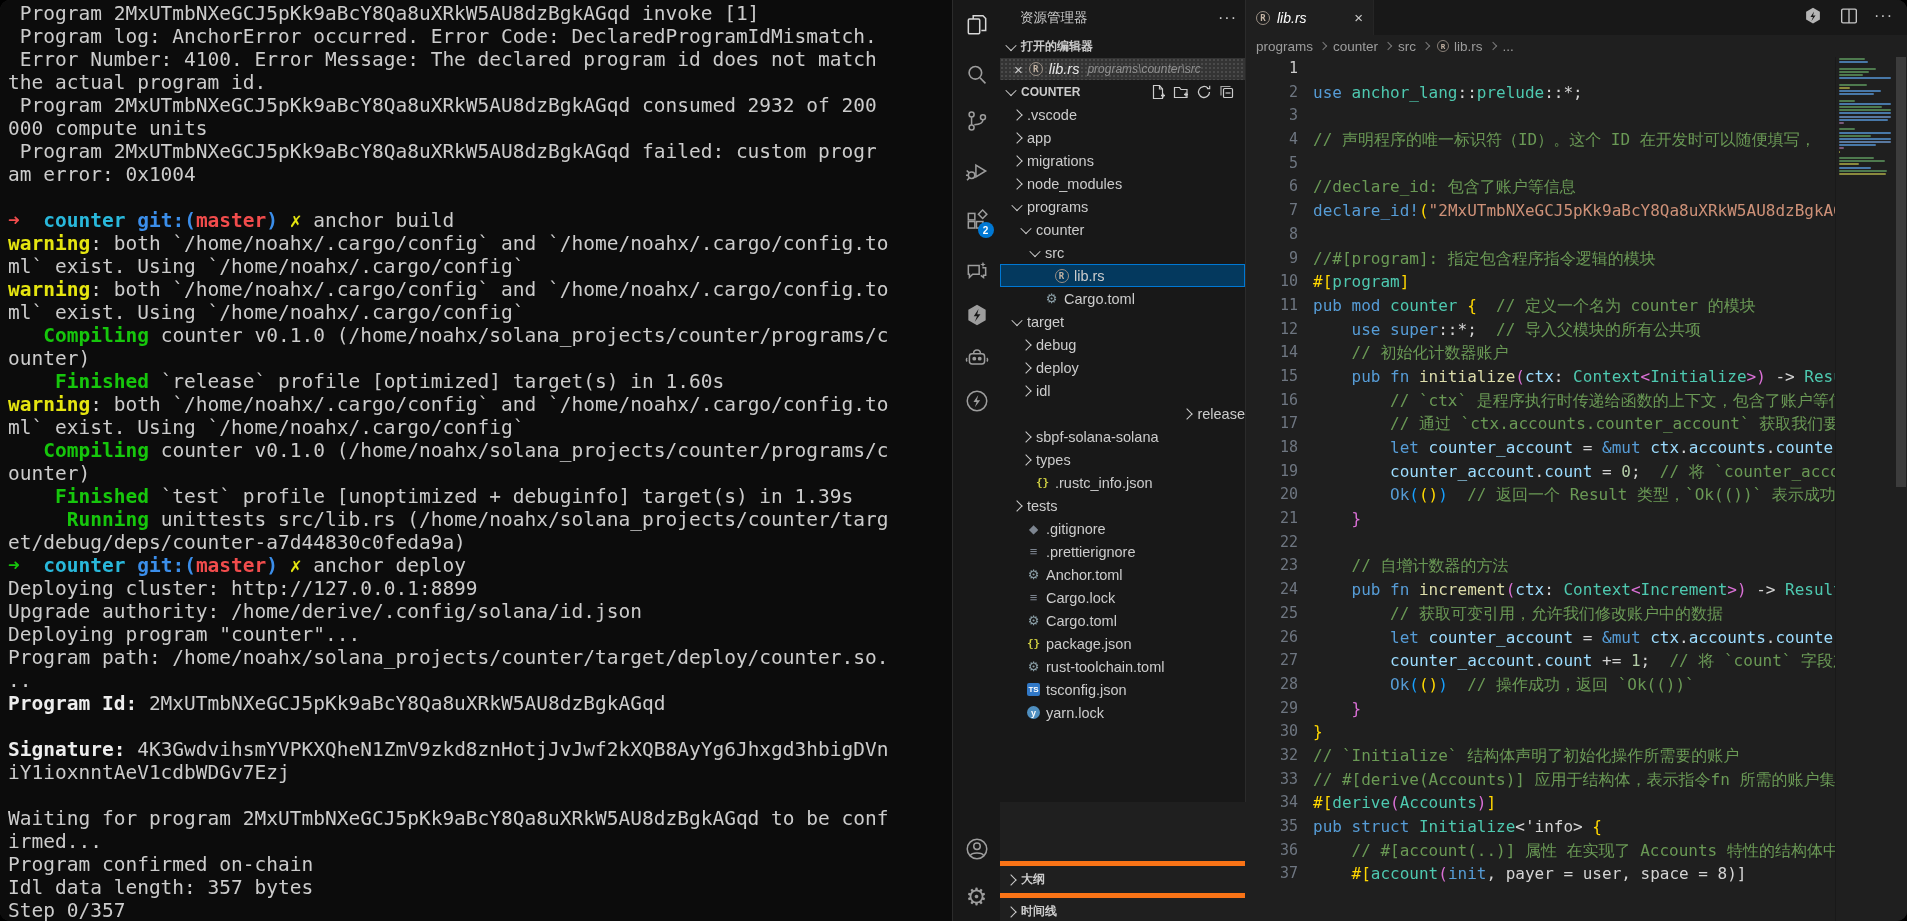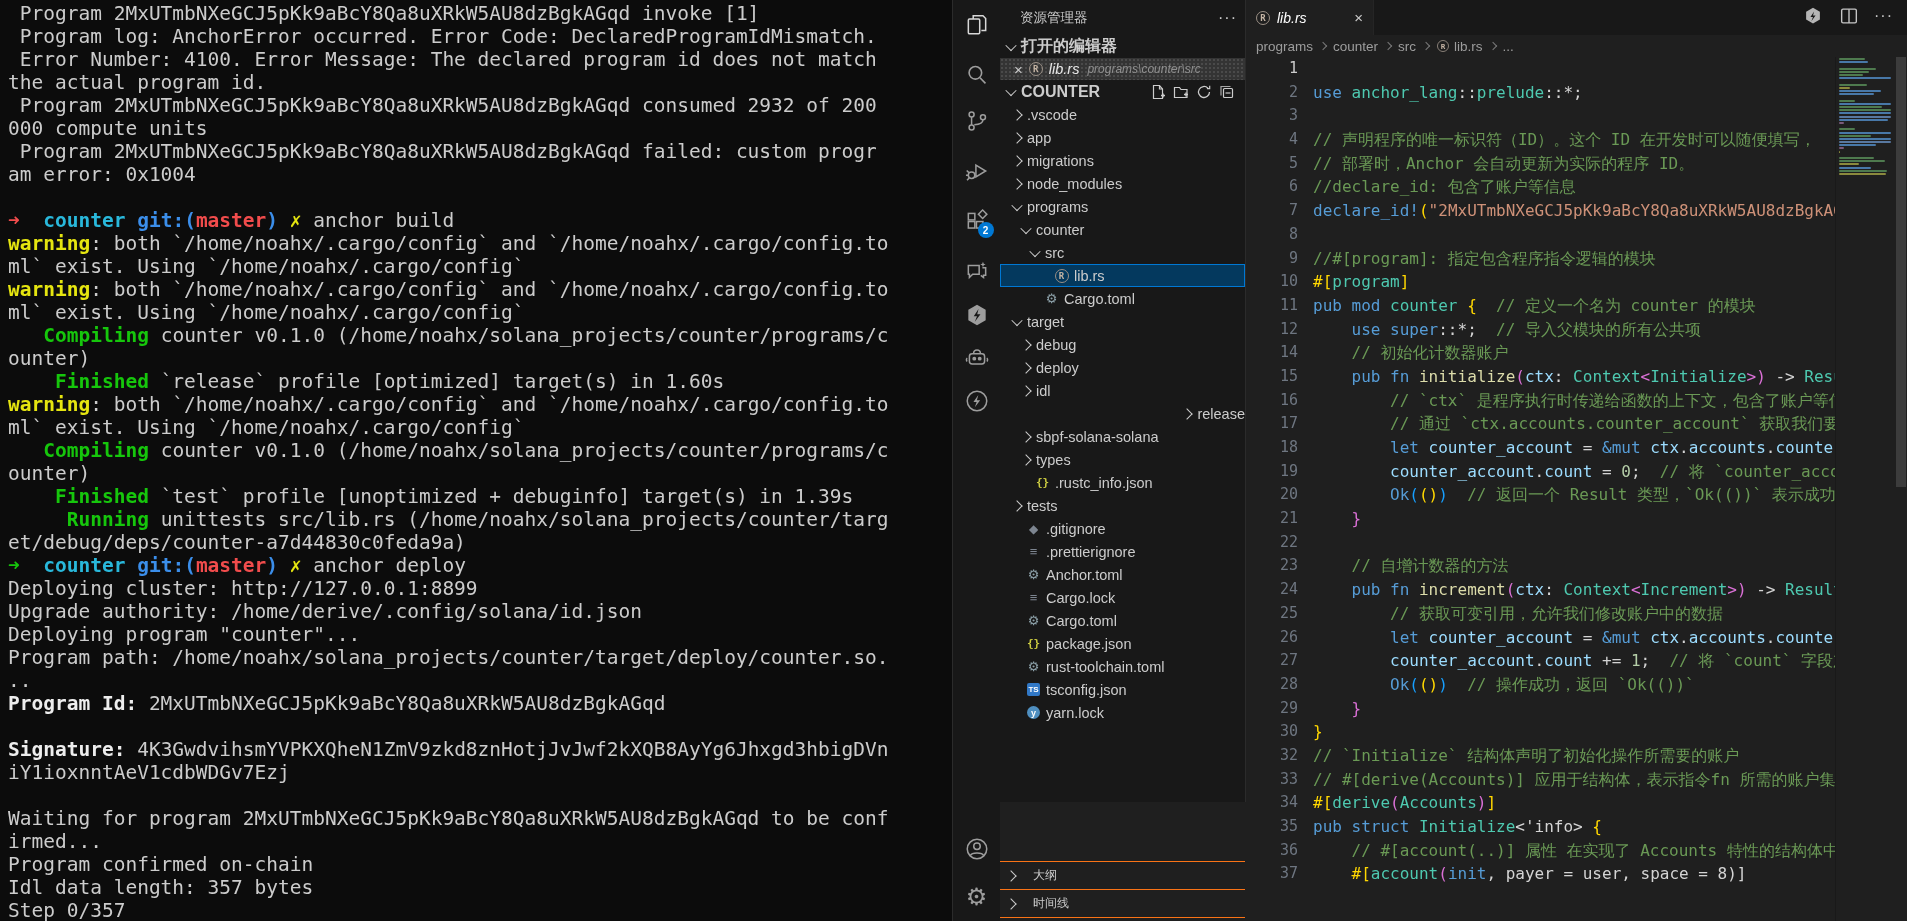--- a/index.html
+++ b/index.html
@@ -1,17 +1,17 @@
 <!DOCTYPE html>
 <html><head>
 <meta charset="utf-8">
 <style>
   html,body{margin:0;padding:0;background:#000;}
   #app{position:relative;width:1907px;height:921px;overflow:hidden;background:#1f1f1f;
-       font-family:"Liberation Sans",sans-serif;color:#ccc;}
+       font-family:"Liberation Sans",sans-serif;color:#ccc;border-radius:10px;}
   
   #terminal{position:absolute;left:0;top:0;width:952px;height:921px;background:#0c0c0c;
             font-family:"DejaVu Sans Mono",monospace;font-size:19.5px;line-height:23px;
             padding:2px 0 0 8px;box-sizing:border-box;overflow:hidden;}
   .t-line{height:23px;white-space:pre;}
   .p{color:#cccccc}.b{color:#ededed;font-weight:bold}
   .w{color:#e5e510;font-weight:bold}.g{color:#16c60c;font-weight:bold}
   .r{color:#f14c4c;font-weight:bold}.cy{color:#29b8db;font-weight:bold}
   .bl{color:#3b8eea;font-weight:bold}.yl{color:#e5e510}
   #term-scroll{position:absolute;right:3px;top:855px;width:3px;height:55px;background:#cfcfcf;}
@@ -24,21 +24,21 @@
   .ab-badge{position:absolute;right:-4px;bottom:-4px;width:16px;height:16px;border-radius:50%;
             background:#0078d4;color:#fff;font-size:10px;font-weight:bold;display:flex;
             align-items:center;justify-content:center;}
   .gear-glyph{font-size:24px;line-height:26px;text-align:center;display:block;}
   
   #sidebar{position:absolute;left:1000px;top:0;width:246px;height:802px;background:#181818;
            border-right:1px solid #2b2b2b;box-sizing:border-box;font-size:14.5px;color:#cccccc;}
   #sb-header{position:absolute;top:0;left:0;right:0;height:35px;display:flex;align-items:center;
              padding:0 8px 0 20px;font-size:13.5px;color:#cccccc;}
   #sb-more{margin-left:auto;color:#cccccc;font-size:16px;letter-spacing:1px;cursor:pointer;}
-  .section-head{display:flex;align-items:center;height:23px;font-weight:bold;font-size:16px;
+  .section-head{display:flex;align-items:center;height:23px;font-weight:bold;font-size:12px;
                 color:#cccccc;padding-left:4px;}
   #open-editors-head{position:absolute;top:35px;left:0;right:0;}
   .chev{display:inline-block;width:7px;height:7px;border-right:1.5px solid currentColor;
         border-bottom:1.5px solid currentColor;margin:0 6px 0 3px;flex:0 0 auto;}
   .chev.down{transform:rotate(45deg) translate(-1px,-1px);}
   .chev.right{transform:rotate(-45deg);}
   #open-editor-row{position:absolute;top:58px;left:0;right:0;height:22px;display:flex;align-items:center;
       background:#343434;background-image:radial-gradient(#4a4a4a 0.8px,transparent 0.8px);
       background-size:4px 4px;padding-left:14px;}
   #open-editor-row .close-x{color:#cccccc;font-size:15px;margin-right:6px;}
@@ -60,22 +60,22 @@
         align-items:center;justify-content:center;}
   .ico-gear{color:#8ca0a8;font-size:13px;}
   .ico-json{color:#cbcb41;font:bold 11px "DejaVu Sans Mono",monospace;}
   .ico-ts{background:#3178c6;color:#fff;font:bold 8px "Liberation Sans",sans-serif;width:13px;height:13px;
           display:flex;align-items:center;justify-content:center;border-radius:2px;}
   .ico-yarn{background:#4f8fc0;color:#fff;font:bold 9px "Liberation Sans",sans-serif;width:13px;height:13px;
           display:flex;align-items:center;justify-content:center;border-radius:50%;}
   .ico-git{color:#7d8590;font-size:12px;}
   .ico-lines{color:#7d8590;font-size:13px;}
   #sb-panels{position:absolute;left:0;right:0;top:861px;}
-  .sb-panel{height:27px;display:flex;align-items:center;border-top:1px solid #f97316;
-            font-weight:normal;font-size:12px;padding-left:4px;gap:12px;}
+  .sb-panel{height:27px;display:flex;align-items:center;border-top:5px solid #f97316;
+            font-weight:bold;font-size:12px;padding-left:4px;}
   
   #editor{position:absolute;left:1246px;top:0;width:661px;height:921px;background:#1f1f1f;}
   #tabbar{position:absolute;top:0;left:0;right:0;height:35px;background:#181818;}
   #tab-librs{position:absolute;left:0;top:0;height:35px;width:128px;background:#1f1f1f;
              border-right:1px solid #252525;display:flex;align-items:center;padding:0 10px;
              box-sizing:border-box;}
   #tab-librs .tabname{font-style:italic;font-size:14px;color:#fff;margin-left:7px;}
   #tab-librs .tabclose{margin-left:auto;color:#cccccc;font-size:15px;}
   #tab-actions{position:absolute;right:14px;top:5px;display:flex;gap:14px;color:#c5c5c5;}
   #tab-actions svg{width:22px;height:22px;}
@@ -453,21 +453,21 @@
         <span class="rust-icon" style="transform: scale(0.85);">R</span>
         <span>lib.rs</span>
         <span class="bc-sep"></span>
         <span>...</span>
       </div>
     <div id="code">
         <div class="c-row hl cur"><div class="c-gut">1</div></div>
         <div class="c-row"><div class="c-gut">2</div><div class="c-txt"><span class="kw">use </span><span class="ty">anchor_lang</span><span class="pl">::</span><span class="ty">prelude</span><span class="pl">::*;</span></div></div>
         <div class="c-row"><div class="c-gut">3</div><div class="c-txt">&nbsp;</div></div>
         <div class="c-row"><div class="c-gut">4</div><div class="c-txt"><span class="cm">// 声明程序的唯一标识符（ID）。这个 ID 在开发时可以随便填写，</span></div></div>
-        <div class="c-row"><div class="c-gut">5</div><div class="c-txt"><span class="cm">// 部署时，Anchor 会自动更新为实际的程序 ID。</span></div></div>
+        <div class="c-row"><div class="c-gut">5</div></div>
         <div class="c-row"><div class="c-gut">6</div><div class="c-txt"><span class="cm">//declare_id: 包含了账户等信息</span></div></div>
         <div class="c-row"><div class="c-gut">7</div><div class="c-txt"><span class="kw">declare_id!</span><span class="b1">(</span><span class="st">"2MxUTmbNXeGCJ5pKk9aBcY8Qa8uXRkW5AU8dzBgkAGqd"</span></div></div>
         <div class="c-row"><div class="c-gut">8</div><div class="c-txt">&nbsp;</div></div>
         <div class="c-row"><div class="c-gut">9</div><div class="c-txt"><span class="cm">//#[program]: 指定包含程序指令逻辑的模块</span></div></div>
         <div class="c-row"><div class="c-gut">10</div><div class="c-txt"><span class="b1">#[</span><span class="ty">program</span><span class="b1">]</span></div></div>
         <div class="c-row"><div class="c-gut">11</div><div class="c-txt"><span class="kw">pub mod </span><span class="ty">counter</span><span class="pl"> </span><span class="b1">{</span><span class="cm">  // 定义一个名为 counter 的模块</span></div></div>
         <div class="c-row"><div class="c-gut">12</div><div class="c-txt"><span class="pl">    </span><span class="kw">use super</span><span class="pl">::*;</span><span class="cm">  // 导入父模块的所有公共项</span></div></div>
         <div class="c-row"><div class="c-gut">14</div><div class="c-txt"><span class="cm">    // 初始化计数器账户</span></div></div>
         <div class="c-row"><div class="c-gut">15</div><div class="c-txt"><span class="pl">    </span><span class="kw">pub fn </span><span class="fn">initialize</span><span class="b2">(</span><span class="vr">ctx</span><span class="pl">: </span><span class="ty">Context</span><span class="b2">&lt;</span><span class="ty">Initialize</span><span class="b2">&gt;)</span><span class="pl"> -&gt; </span><span class="ty">Result</span></div></div>
         <div class="c-row"><div class="c-gut">16</div><div class="c-txt"><span class="cm">        // `ctx` 是程序执行时传递给函数的上下文，包含了账户等信息</span></div></div>

